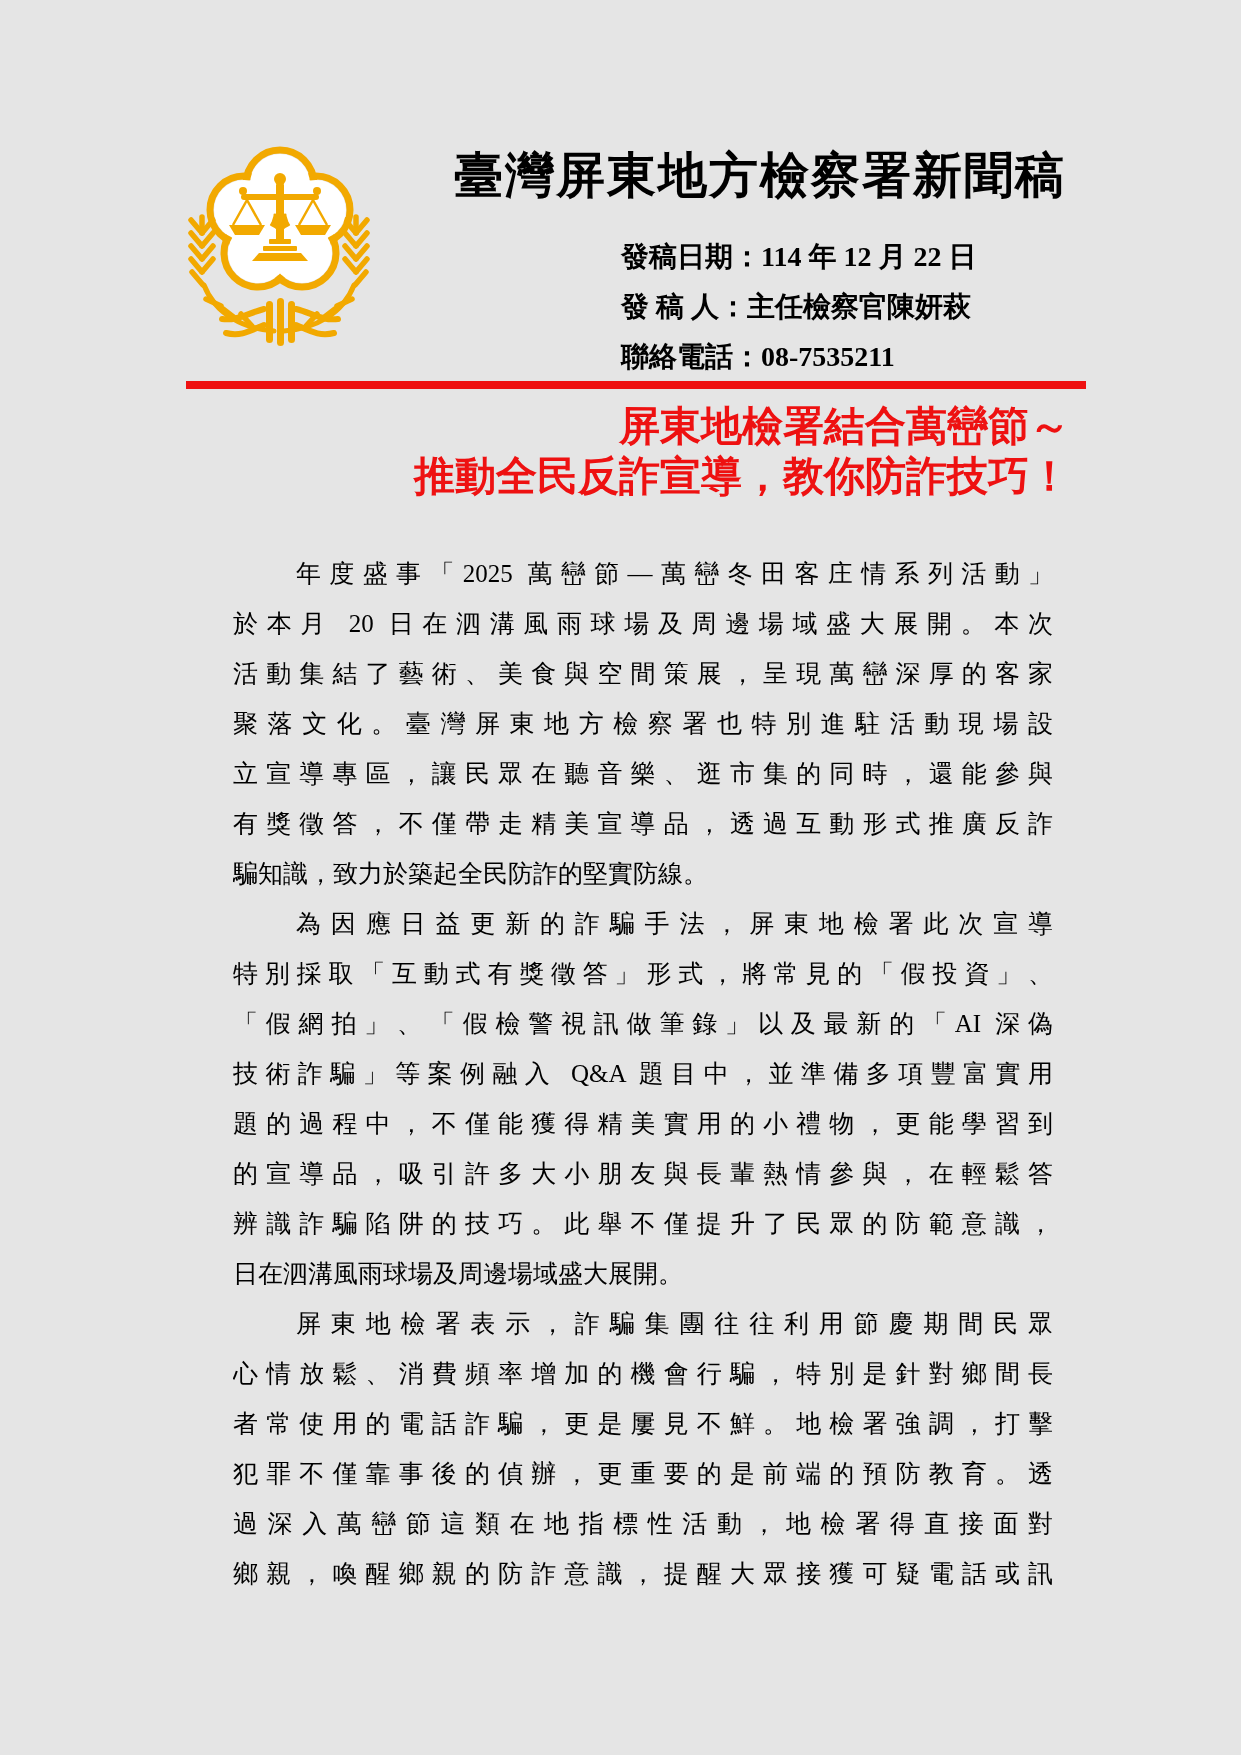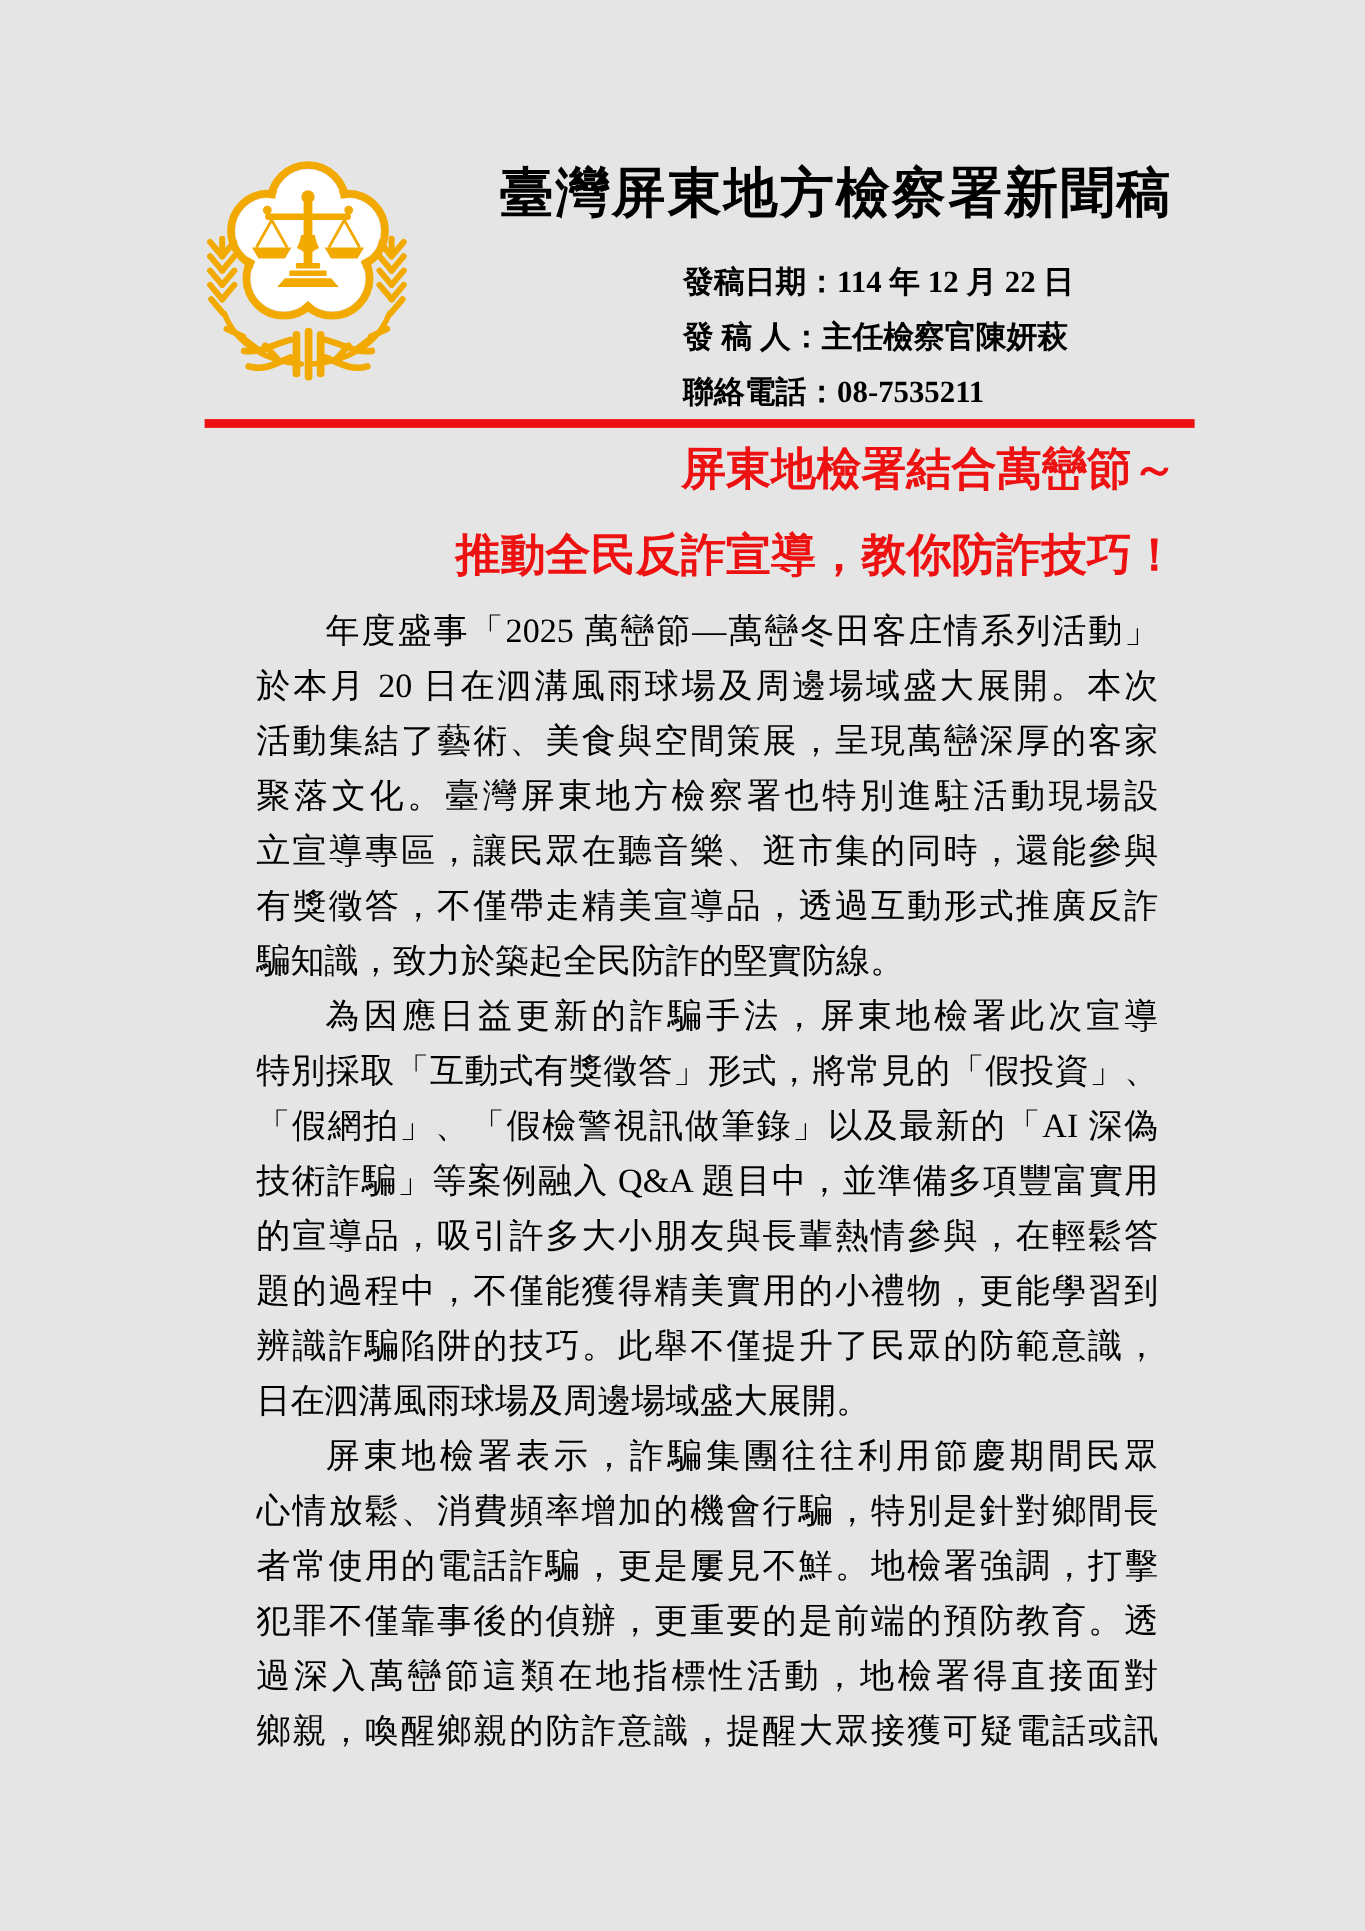--- a/index.html
+++ b/index.html
@@ -37,24 +37,24 @@
     width:900px;height:8px;
     background:var(--accent-red);
   }
   .headline{
     position:absolute;left:210px;width:860px;margin:0;
     text-align:right;font-weight:bold;
     color:var(--accent-red);
     font-size:41px;line-height:48px;white-space:nowrap;
   }
   .headline.h1{top:402px;}
-  .headline.h2{top:480px;}
+  .headline.h2{top:452px;}
   .article{
     position:absolute;left:233px;top:549px;width:820px;
-    font-size:31px;
+    font-size:25px;
   }
   .line{
     height:50px;line-height:50px;
     text-align:justify;text-align-last:justify;
     overflow:hidden;
   }
   .line.indent{text-indent:63px;}
   .line.last{text-align-last:left;}
 </style>
 </head>
@@ -155,22 +155,22 @@
     <div class="line">活動集結了藝術、美食與空間策展，呈現萬巒深厚的客家</div>
     <div class="line">聚落文化。臺灣屏東地方檢察署也特別進駐活動現場設</div>
     <div class="line">立宣導專區，讓民眾在聽音樂、逛市集的同時，還能參與</div>
     <div class="line">有獎徵答，不僅帶走精美宣導品，透過互動形式推廣反詐</div>
     <div class="line last">騙知識，致力於築起全民防詐的堅實防線。</div>
 
     <div class="line indent">為因應日益更新的詐騙手法，屏東地檢署此次宣導</div>
     <div class="line">特別採取「互動式有獎徵答」形式，將常見的「假投資」、</div>
     <div class="line">「假網拍」、「假檢警視訊做筆錄」以及最新的「AI 深偽</div>
     <div class="line">技術詐騙」等案例融入 Q&amp;A 題目中，並準備多項豐富實用</div>
+    <div class="line">題的過程中，不僅能獲得精美實用的小禮物，更能學習到</div>
     <div class="line">的宣導品，吸引許多大小朋友與長輩熱情參與，在輕鬆答</div>
-    <div class="line">題的過程中，不僅能獲得精美實用的小禮物，更能學習到</div>
     <div class="line">辨識詐騙陷阱的技巧。此舉不僅提升了民眾的防範意識，</div>
     <div class="line last">日在泗溝風雨球場及周邊場域盛大展開。</div>
 
     <div class="line indent">屏東地檢署表示，詐騙集團往往利用節慶期間民眾</div>
     <div class="line">心情放鬆、消費頻率增加的機會行騙，特別是針對鄉間長</div>
     <div class="line">者常使用的電話詐騙，更是屢見不鮮。地檢署強調，打擊</div>
     <div class="line">犯罪不僅靠事後的偵辦，更重要的是前端的預防教育。透</div>
     <div class="line">過深入萬巒節這類在地指標性活動，地檢署得直接面對</div>
     <div class="line">鄉親，喚醒鄉親的防詐意識，提醒大眾接獲可疑電話或訊</div>
   </div>

